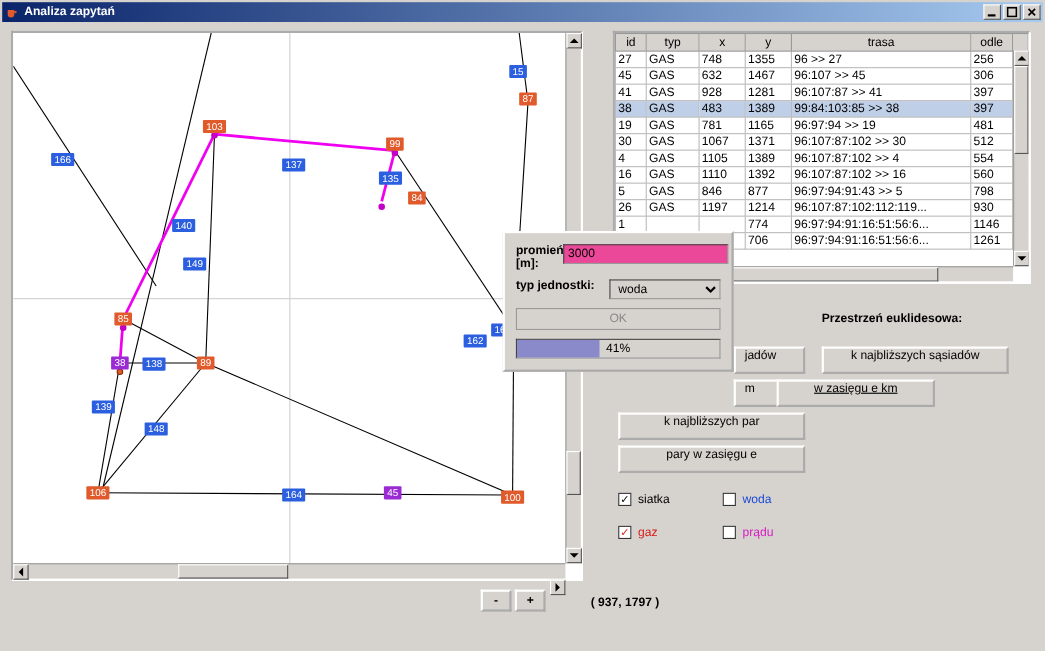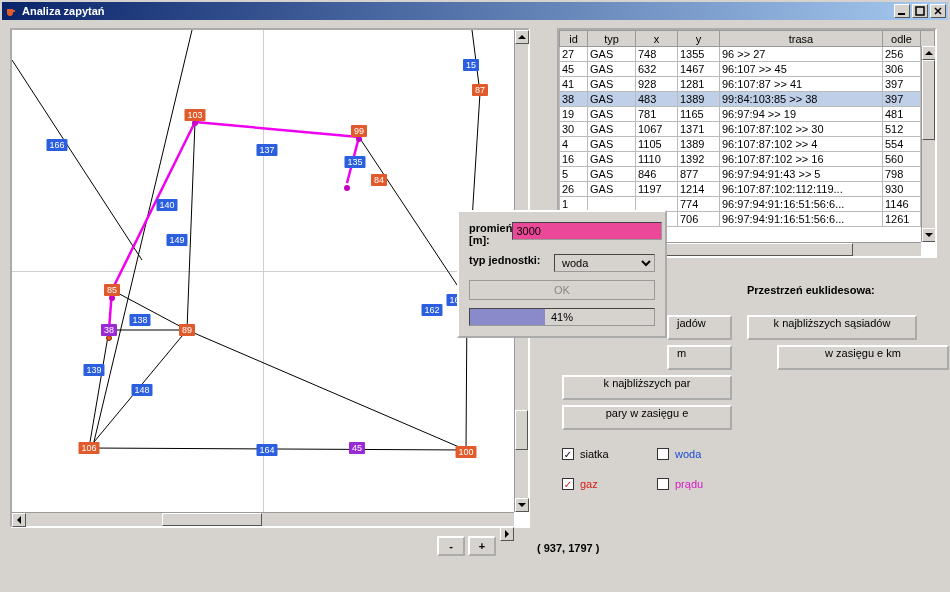--- a/index.html
+++ b/index.html
@@ -59,21 +59,21 @@
   tr.sel td { background:#bfcfe7; }
   .table-wrap .vscroll { position:absolute; right:0; top:16px; bottom:14px;}
   .table-wrap .vscroll .thumb{ top:14px; height:80px;}
   .table-wrap .hscroll { position:absolute; left:0; right:14px; bottom:0;}
   .table-wrap .hscroll .thumb{ left:14px; width:280px;}
 
   
   .right-heading { position:absolute; left:745px; top:264px; font-weight:bold;text-align:right;}
   .btn { background:#d6d3ce; border:2px outset #fff; height:25px; display:flex;align-items:flex-start;justify-content:center; }
   .rbtn2 { position:absolute; left:745px; top:295px; width:170px;}
-  .rbtn4 { position:absolute; left:775px; top:325px; width:172px;}
+  .rbtn4 { position:absolute; left:704px; top:325px; width:144px;text-decoration:underline;}
   .rbtn5 { position:absolute; left:560px; top:355px; width:170px;}
   .rbtn6 { position:absolute; left:560px; top:385px; width:170px;}
 
   .chk { display:flex; align-items:center; gap:6px;}
   .chkbox { width:12px;height:12px;border:1px solid #333;background:#fff;display:flex;align-items:center;justify-content:center;font-size:10px;}
   .chk.siatka{position:absolute;left:560px;top:428px;}
   .chk.woda{position:absolute;left:655px;top:428px;color:#1a4ad6;}
   .chk.gaz{position:absolute;left:560px;top:458px;color:#d61a1a;}
   .chk.pradu{position:absolute;left:655px;top:458px;color:#d61ac4;}
 
@@ -153,21 +153,21 @@
             <div class="nlabel blue" style="left: 255px; top: 120px;">137</div>
             <div class="node purple" style="left: 347px; top: 109px;"></div>
             <div class="nlabel red" style="left: 347px; top: 101px;">99</div>
             <div class="nlabel blue" style="left: 343px; top: 132px;">135</div>
             <div class="node purple" style="left: 335px; top: 158px;"></div>
             <div class="nlabel red" style="left: 335px; top: 150px; margin-left: 32px;">84</div>
             <div class="nlabel blue" style="left: 165px; top: 210px;">149</div>
             <div class="nlabel blue" style="left: 155px; top: 175px;">140</div>
             <div class="node purple" style="left: 100px; top: 268px;"></div>
             <div class="nlabel red" style="left: 100px; top: 260px;">85</div>
-            <div class="nlabel blue" style="left: 128px; top: 290px;">138</div>
+            <div class="nlabel blue" style="left: 128px; top: 301px;">138</div>
             <div class="nlabel red" style="left: 175px; top: 300px;">89</div>
             <div class="node red" style="left: 97px; top: 308px;"></div>
             <div class="nlabel purple" style="left: 97px; top: 300px;">38</div>
             <div class="nlabel blue" style="left: 82px; top: 340px;">139</div>
             <div class="nlabel blue" style="left: 130px; top: 360px;">148</div>
             <div class="nlabel red" style="left: 77px; top: 418px;">106</div>
             <div class="nlabel blue" style="left: 255px; top: 420px;">164</div>
             <div class="nlabel purple" style="left: 345px; top: 418px;">45</div>
             <div class="nlabel red" style="left: 454px; top: 422px;">100</div>
             <div class="nlabel blue" style="left: 420px; top: 280px;">162</div>

